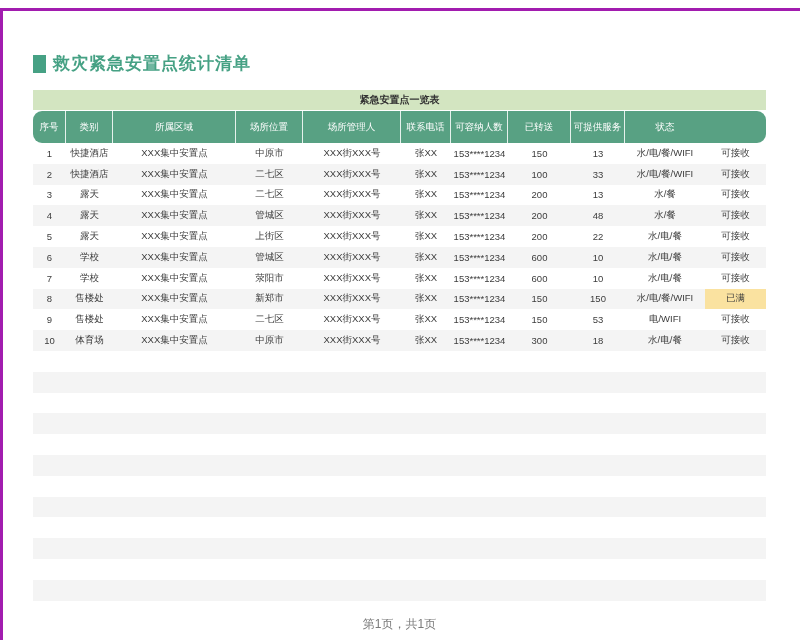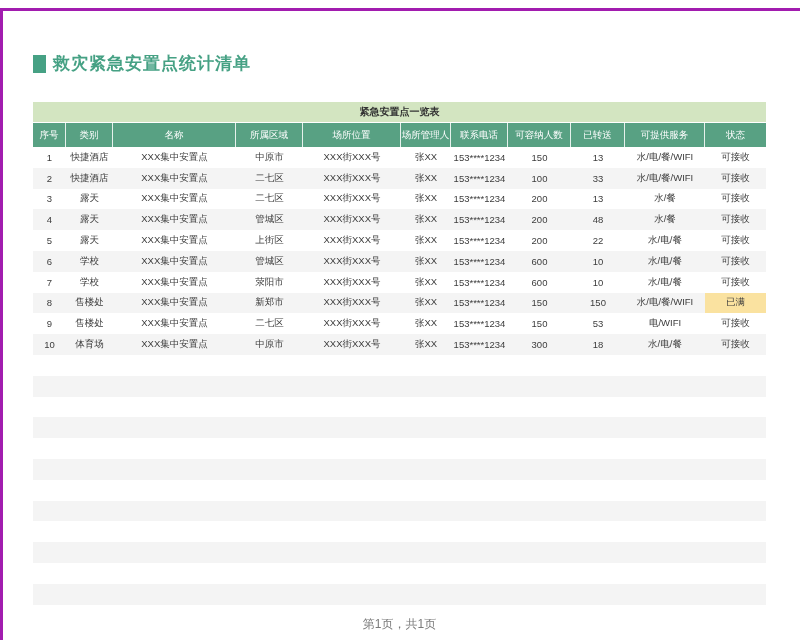--- a/index.html
+++ b/index.html
@@ -29,39 +29,40 @@
   }
   .page-title{
     margin:0;
     font-size:17px;line-height:18px;
     font-weight:bold;
     color:#46a184;
     letter-spacing:1px;
   }
   
   .table-wrap{
-    position:absolute;left:30px;top:91px;
+    position:absolute;left:30px;top:79px;
     width:733px;
   }
   .banner{
     height:21px;
     background:#d3e5c1;
     display:flex;align-items:center;justify-content:center;
     font-size:10px;font-weight:bold;color:#333;
     border-bottom:1px solid #ffffff;
     box-sizing:border-box;
   }
   .grid-row{
     display:grid;
     grid-template-columns:33px 47px 123px 67px 98px 50px 57px 63px 54px 80px 61px;
     width:733px;
   }
   .thead{
-    height:24px;
+    height:32px;
     background:#58a183;
+    border-radius:9px;
   }
   .th{
     display:flex;align-items:center;justify-content:center;
     font-size:9.5px;color:#ffffff;
     border-right:1px solid rgba(255,255,255,.85);
     box-sizing:border-box;
     white-space:nowrap;overflow:hidden;
   }
   .th:last-child{border-right:none;}
   .tr{height:20.8px;background:#ffffff;}
@@ -90,21 +91,20 @@
   <div class="title-bar">
     <span class="title-square"></span>
     <h1 class="page-title">救灾紧急安置点统计清单</h1>
   </div>
 
   <div class="table-wrap">
     <div class="banner">紧急安置点一览表</div>
     <div class="grid-row thead">
         <div class="th">序号</div>
         <div class="th">类别</div>
-        <div class="th">名称</div>
         <div class="th">所属区域</div>
         <div class="th">场所位置</div>
         <div class="th">场所管理人</div>
         <div class="th">联系电话</div>
         <div class="th">可容纳人数</div>
         <div class="th">已转送</div>
         <div class="th">可提供服务</div>
         <div class="th">状态</div>
       </div>
     <div>

